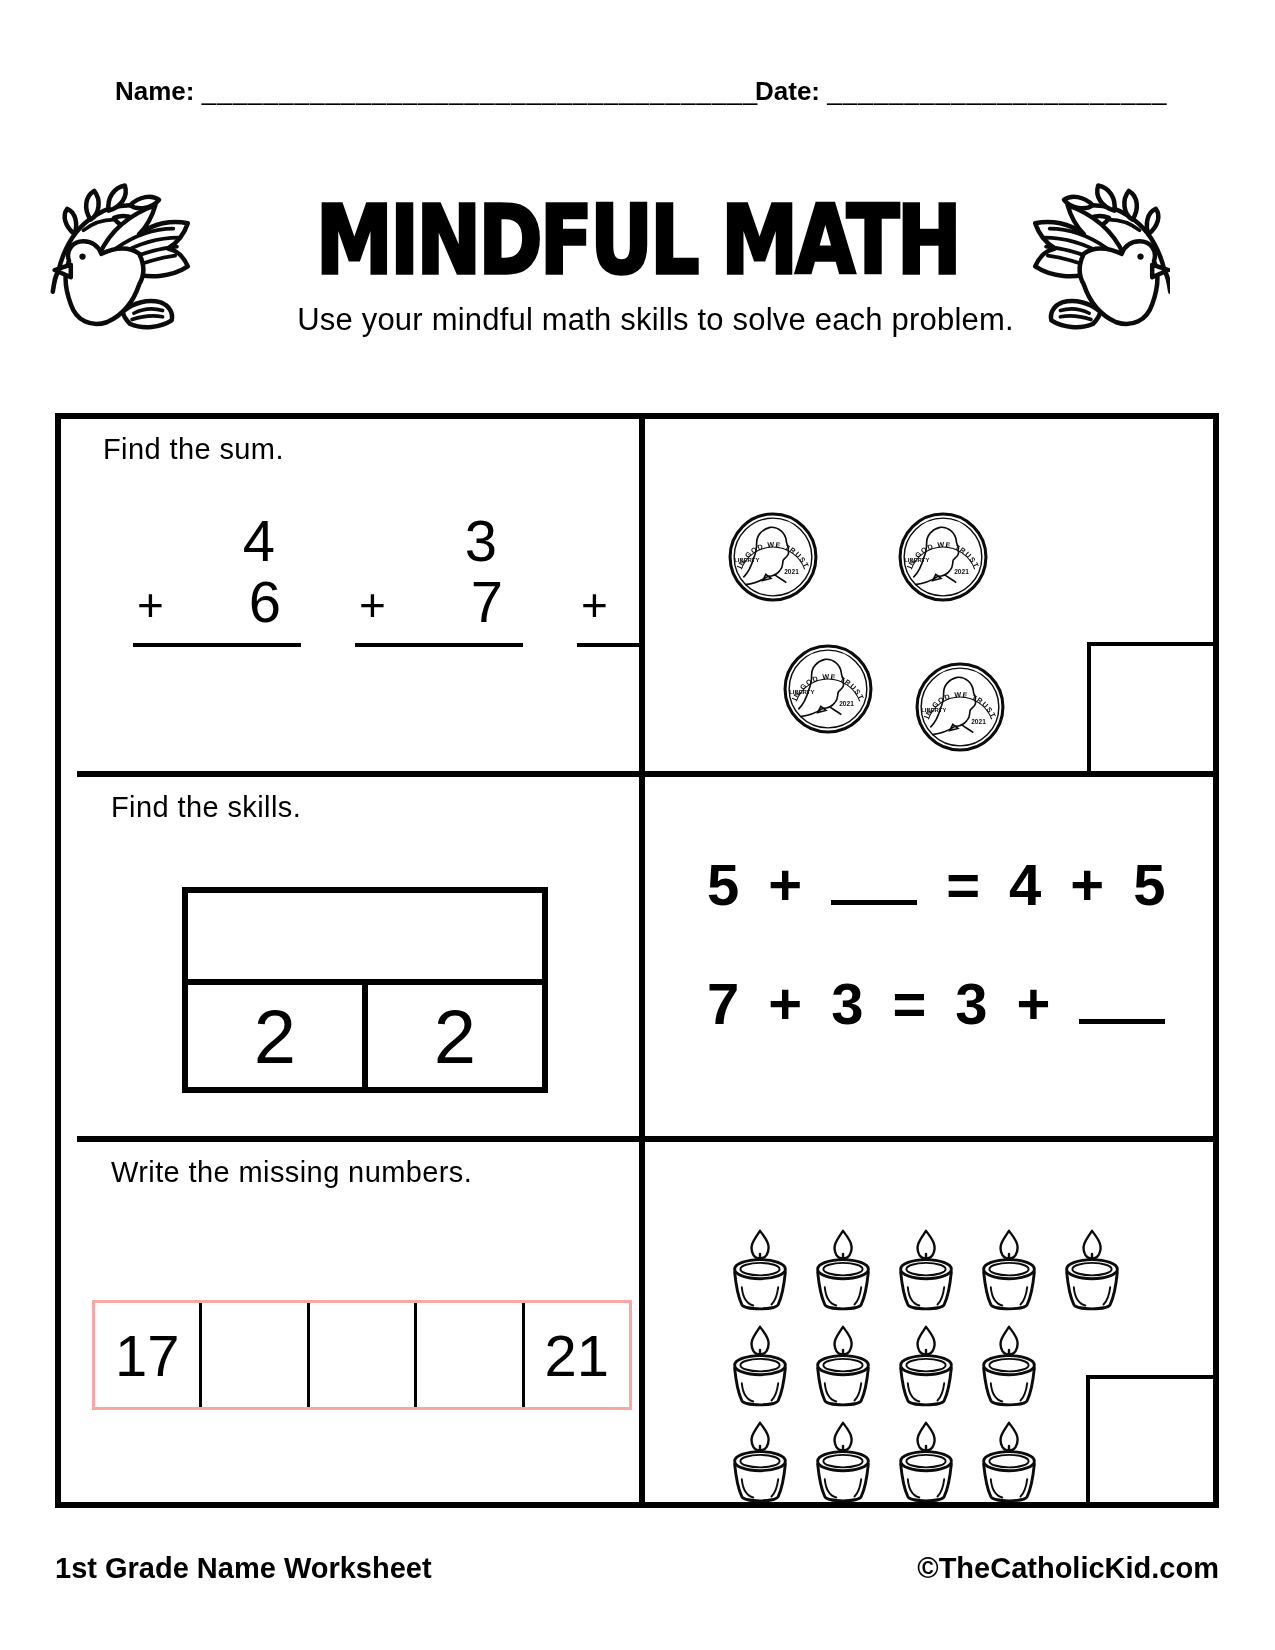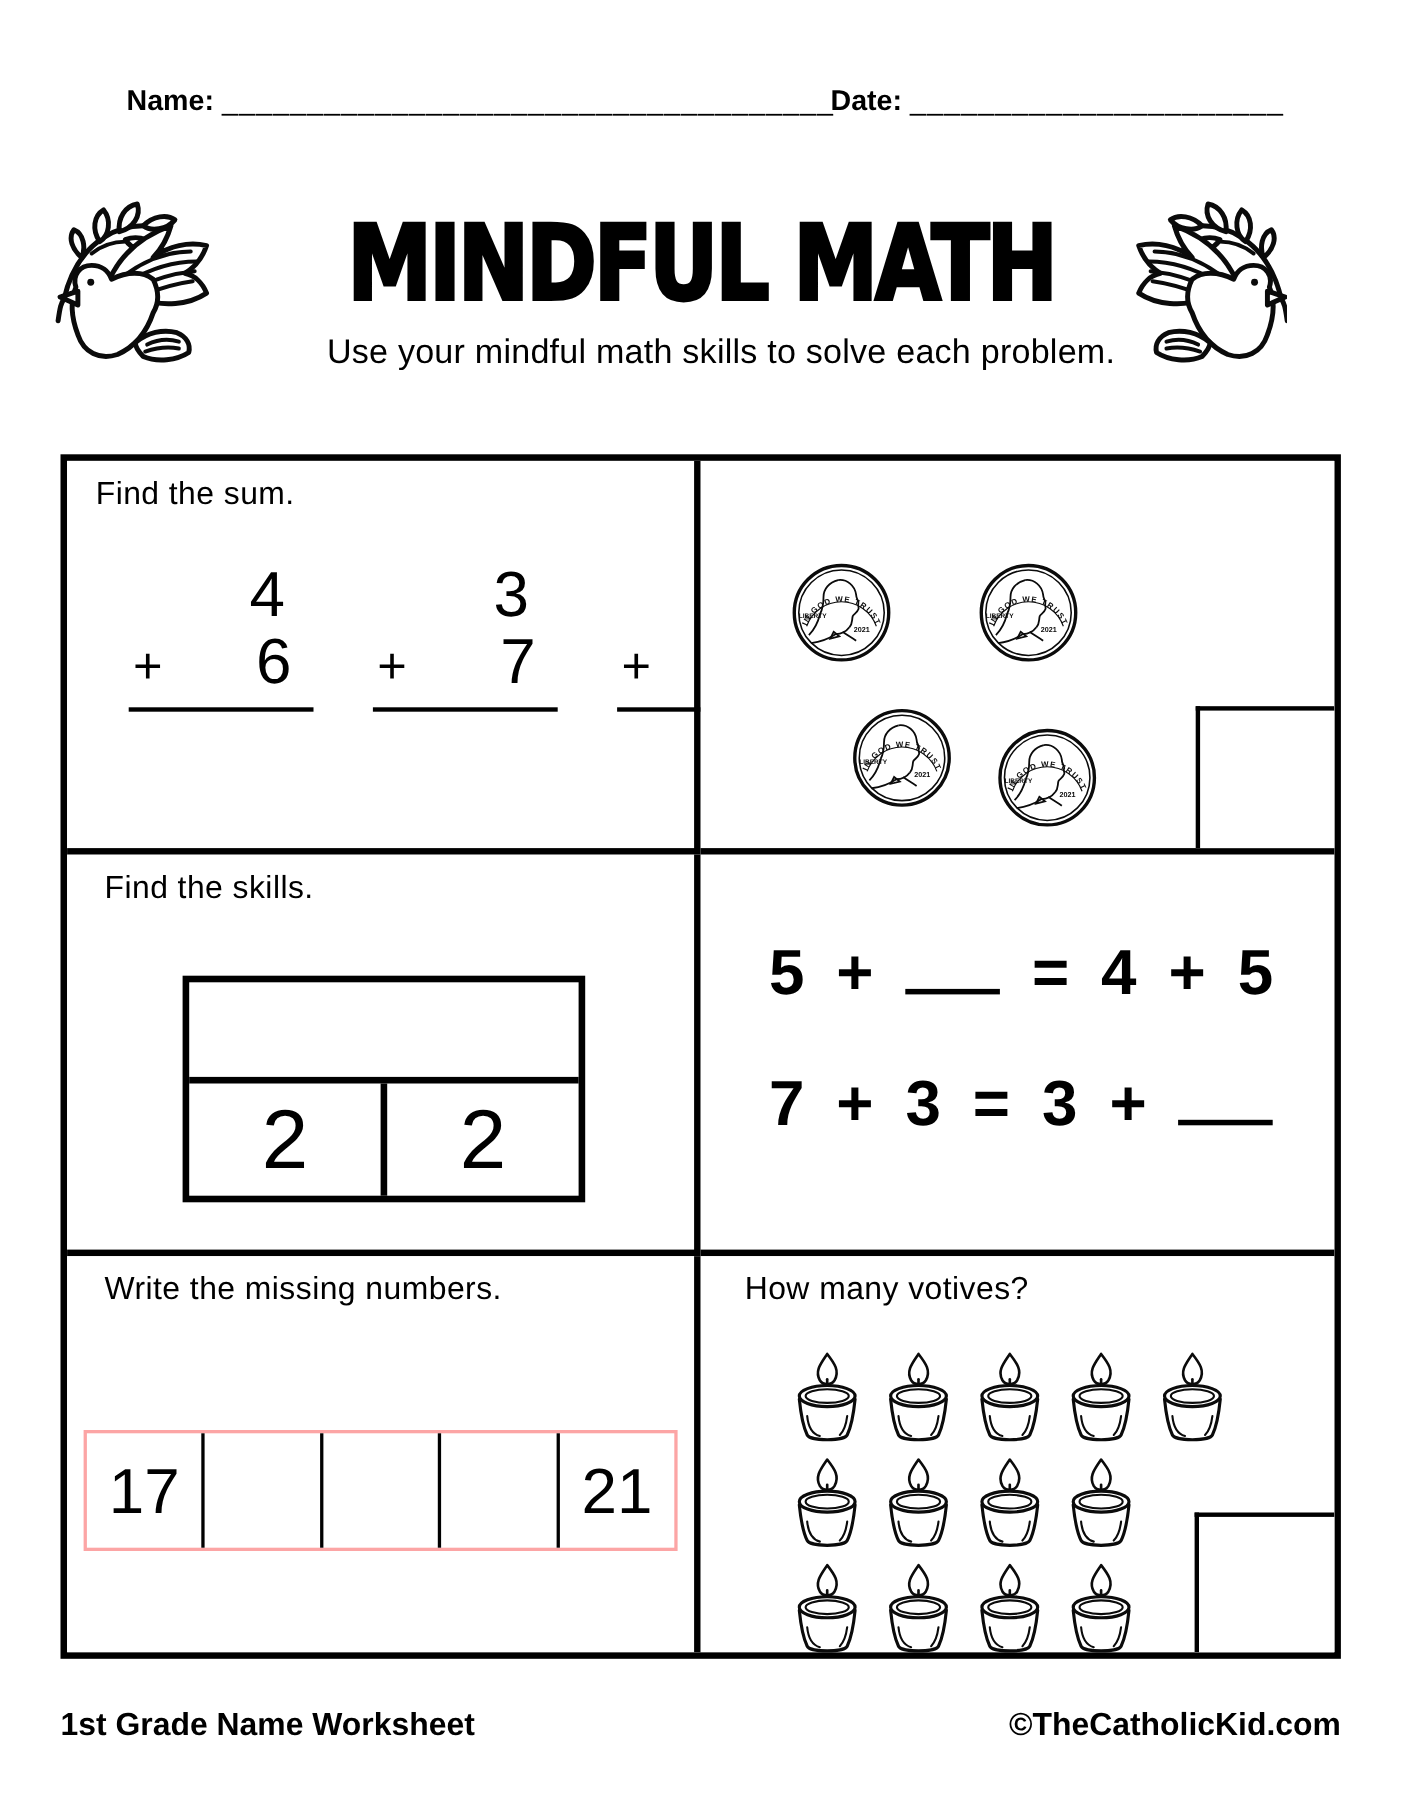--- a/index.html
+++ b/index.html
@@ -14,21 +14,21 @@
   
   #title{left:0;right:0;top:186px;text-align:center;font-size:94px;font-weight:bold;
          font-family:"DejaVu Sans","Liberation Sans",sans-serif;letter-spacing:-3px;
          -webkit-text-stroke:3.5px #000;transform:scaleX(.82);}
   #subtitle{left:0;right:0;top:302px;text-align:center;font-size:31px;letter-spacing:.2px;padding-left:36px;}
   .dove{width:180px;height:170px;}
   #dove-left{left:33px;top:172px;}
   #dove-right{left:990px;top:172px;}
   
   #grid{left:55px;top:413px;width:1164px;height:1095px;border:6px solid #000;box-sizing:border-box;
-        display:grid;grid-template-columns:1fr 1fr;grid-template-rows:358px 365px auto;}
+        display:grid;grid-template-columns:1fr 1fr;grid-template-rows:358px 365px auto;padding-left:16px;}
   .cell{position:relative;box-sizing:border-box;background:#fff;}
   .bR{border-right:6px solid #000;}
   .bB{border-bottom:6px solid #000;}
   .prompt{font-size:29px;letter-spacing:.4px;padding-top:14px;}
   .padL{padding-left:26px;}
   .padL2{padding-left:34px;}
   .padR{padding-left:40px;}
   
   #sum-problems{position:absolute;left:56px;top:92px;display:flex;gap:54px;}
   .addp{width:168px;font-size:58px;line-height:1.05;}
@@ -231,21 +231,20 @@
     <div id="number-strip">
         <div class="ncell">17</div>
         <div class="ncell"></div>
         <div class="ncell"></div>
         <div class="ncell"></div>
         <div class="ncell">21</div>
       </div>
   </div>
 
   <div class="cell">
-    <div class="prompt padR">How many votives?</div>
     <div id="votive-field">
         <div class="vrow">
           <svg class="candle">
             <use href="#candle"></use>
           </svg>
           <svg class="candle">
             <use href="#candle"></use>
           </svg>
           <svg class="candle">
             <use href="#candle"></use>

